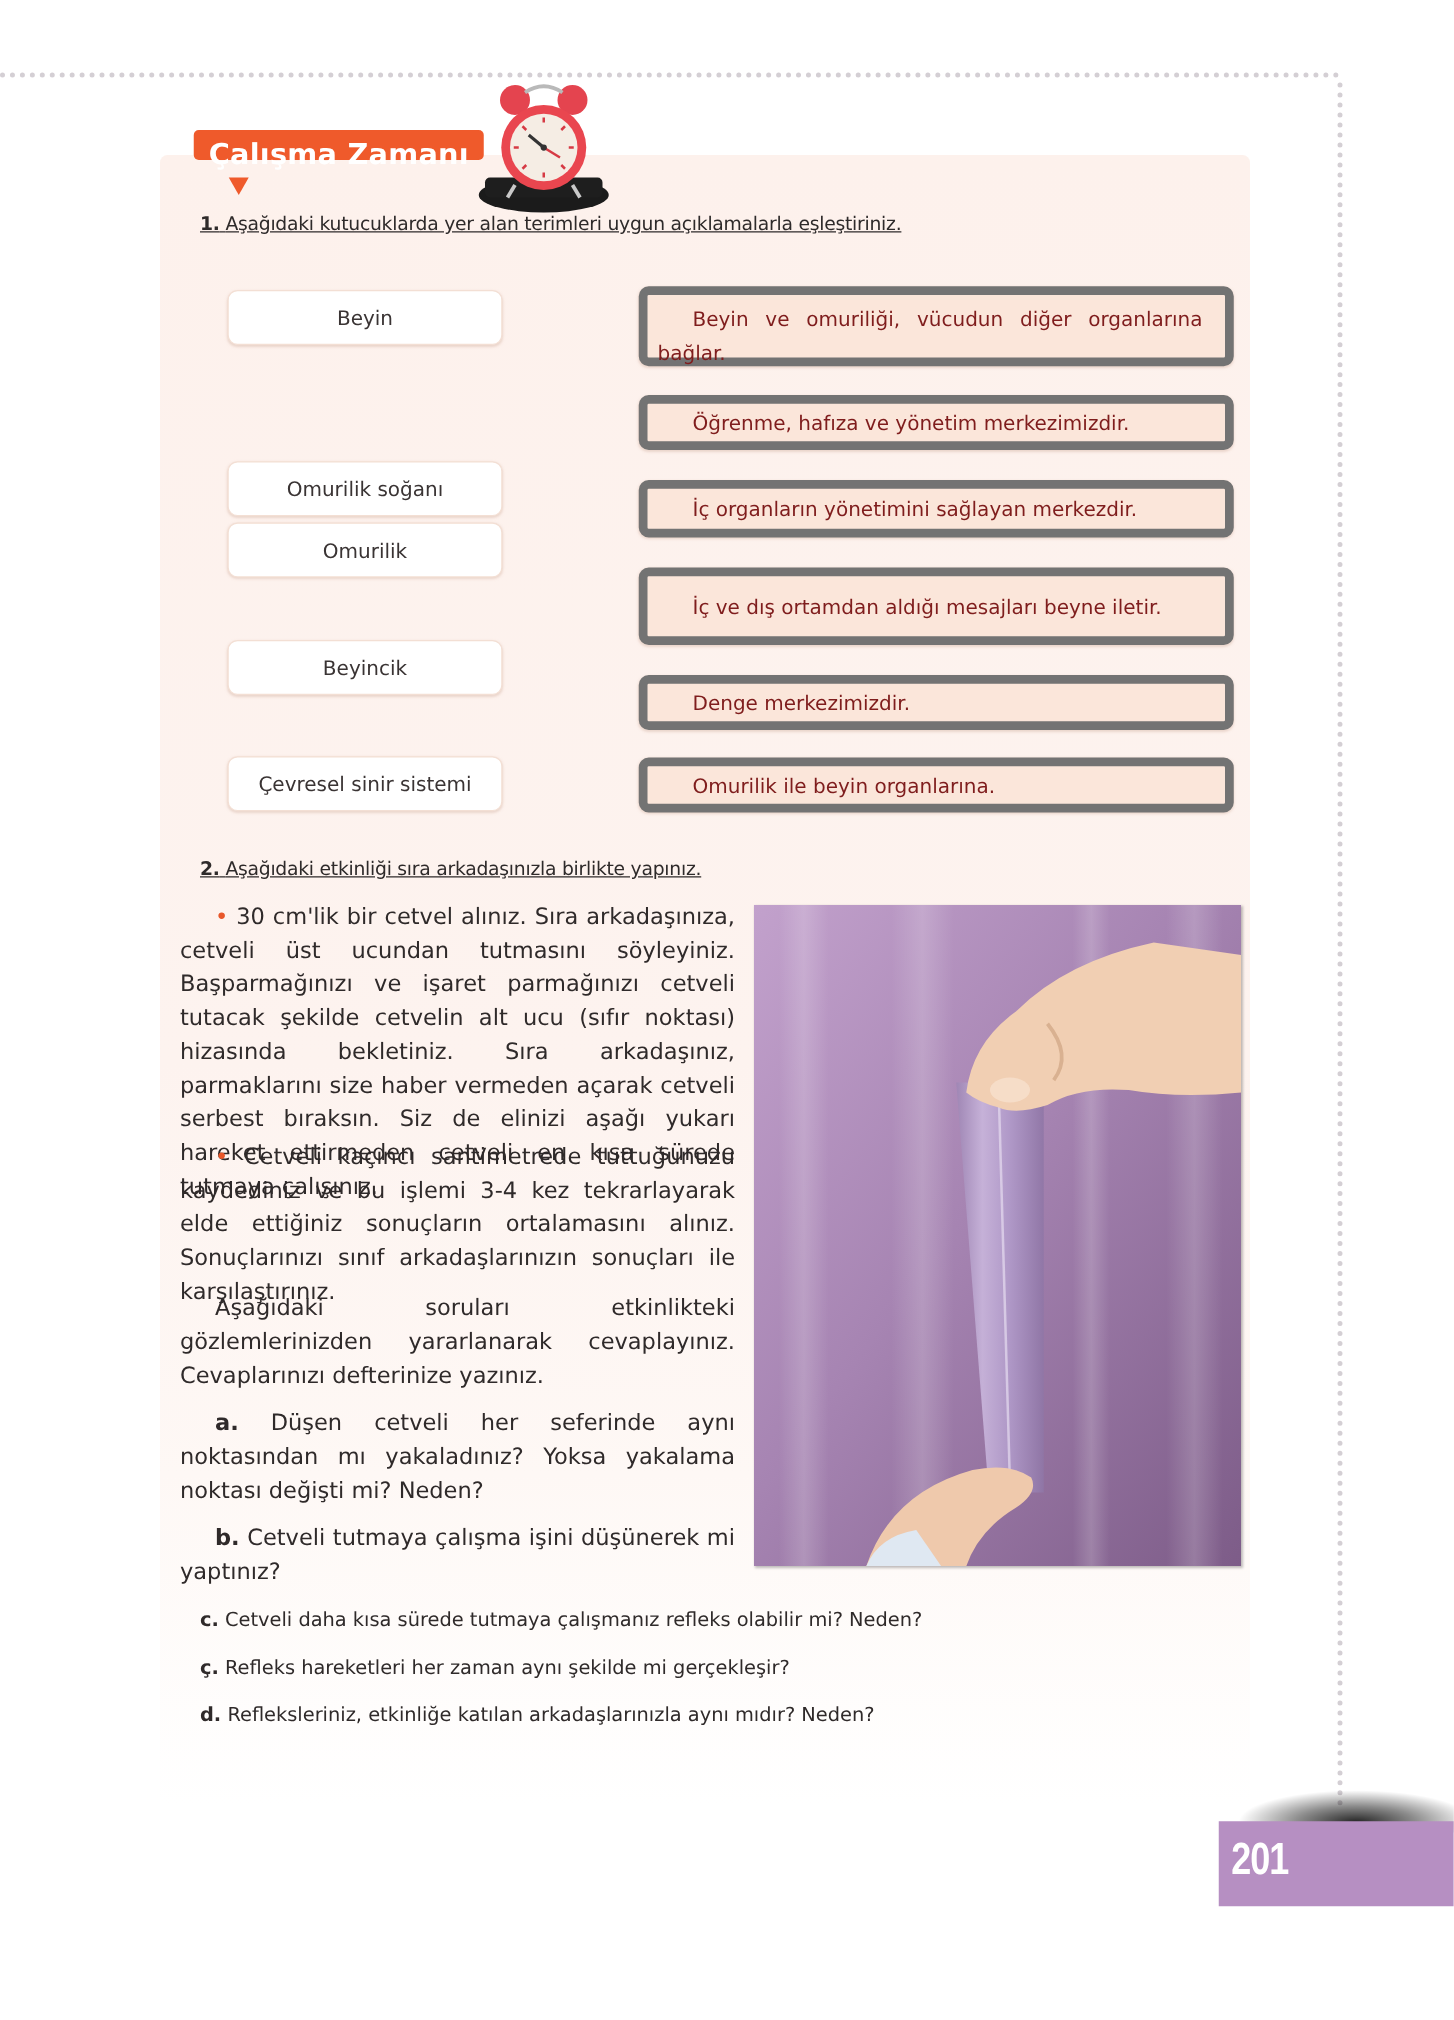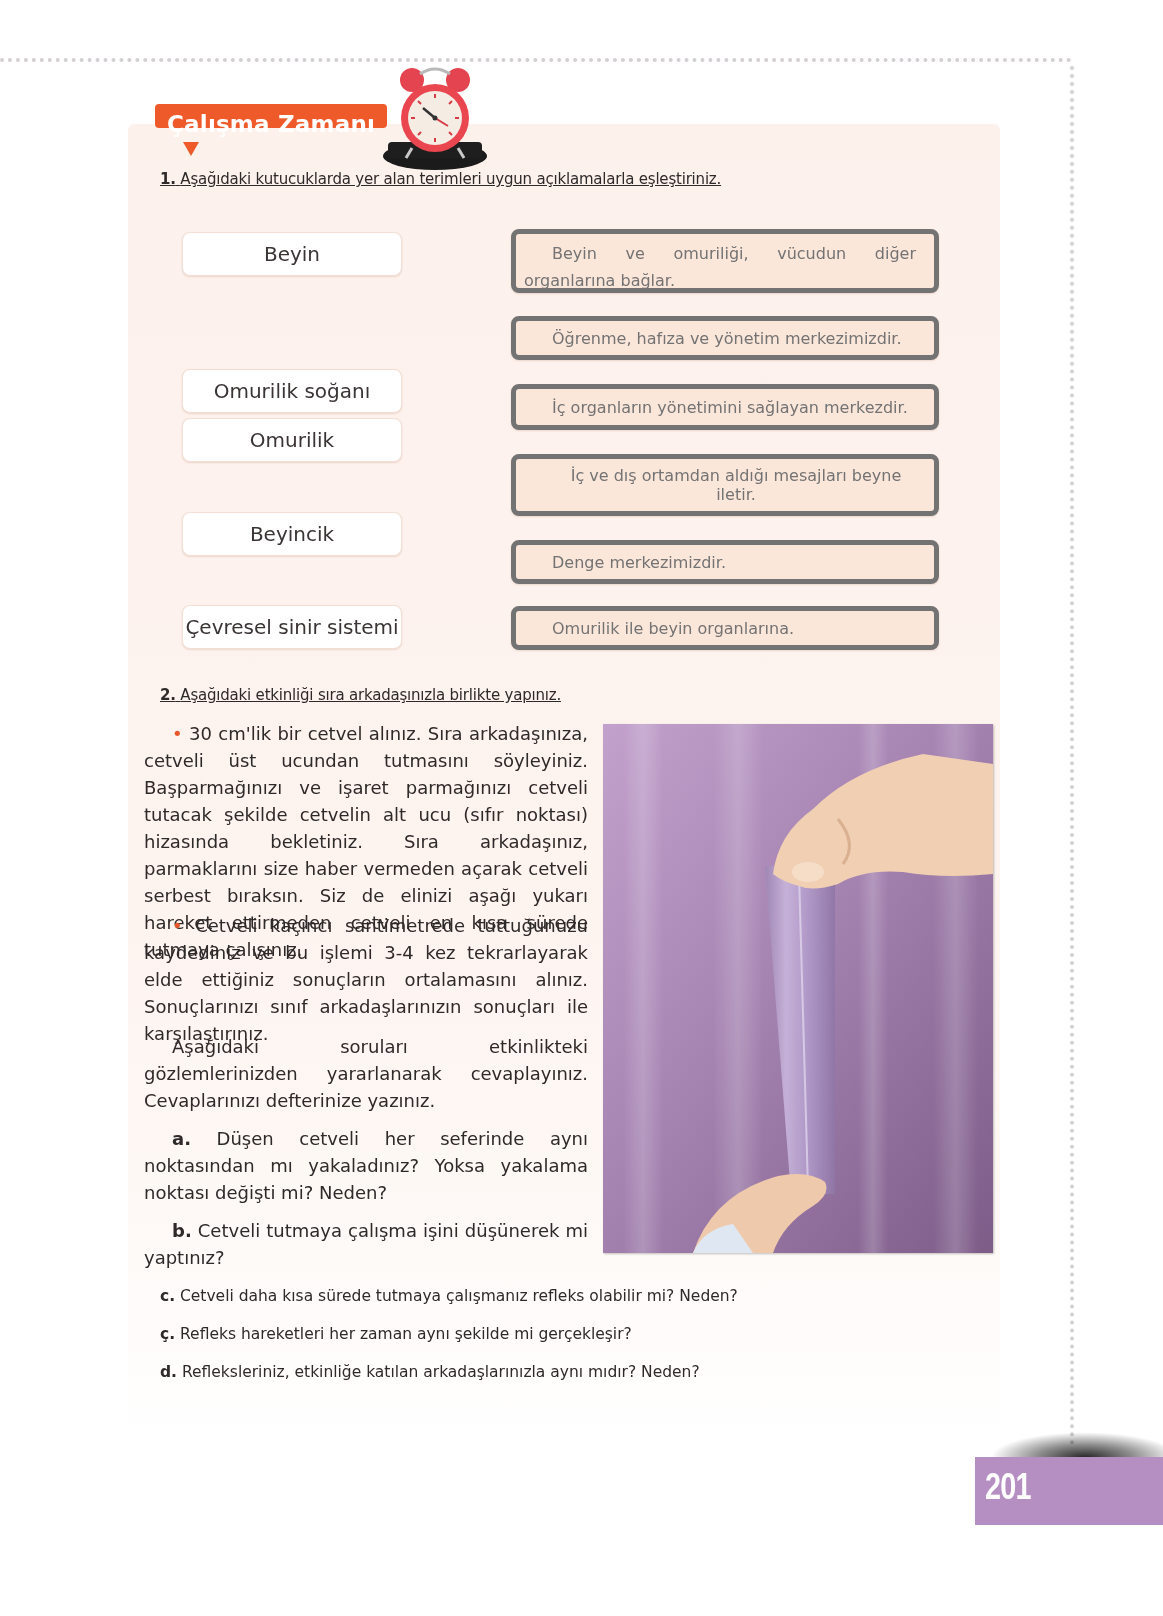--- a/index.html
+++ b/index.html
@@ -39,27 +39,27 @@
   }
   .q-title {
     position: absolute; font-size: 15px; color: #2e2a2a; letter-spacing: -0.2px; text-decoration: underline;
   }
   .q-title b { font-weight: bold; }
   .term-box {
     position: absolute; left: 182px; width: 218px; height: 42px;
     background: #ffffff; border: 1px solid #f3dfd4; border-radius: 8px;
     box-shadow: 0 1px 2px rgba(200,160,140,0.35);
     display: flex; align-items: center; justify-content: center;
-    font-size: 20px; color: #3a3434;
+    font-size: 16px; color: #3a3434;
   }
   .desc-box {
-    position: absolute; left: 511px; width: 428px;
-    background: #fbe6da; border: 5px solid #737373; border-radius: 8px;
+    position: absolute; left: 511px; width: 476px;
+    background: #fbe6da; border: 7px solid #737373; border-radius: 8px;
     box-shadow: 0 1px 2px rgba(200,160,140,0.35);
-    font-size: 16px; color: #737373;
+    font-size: 16px; color: #7f1d1d;
     display: flex; align-items: center; padding: 0 14px 0 36px; box-sizing: border-box;
   }
   .desc-box.two-line {
     display: block; padding: 6px 18px 6px 8px; line-height: 27px; text-align: justify;
     text-indent: 28px;
   }
   .para {
     position: absolute; left: 144px; width: 444px;
     font-size: 18px; line-height: 27px; color: #2f2a2a; text-align: justify;
   }

